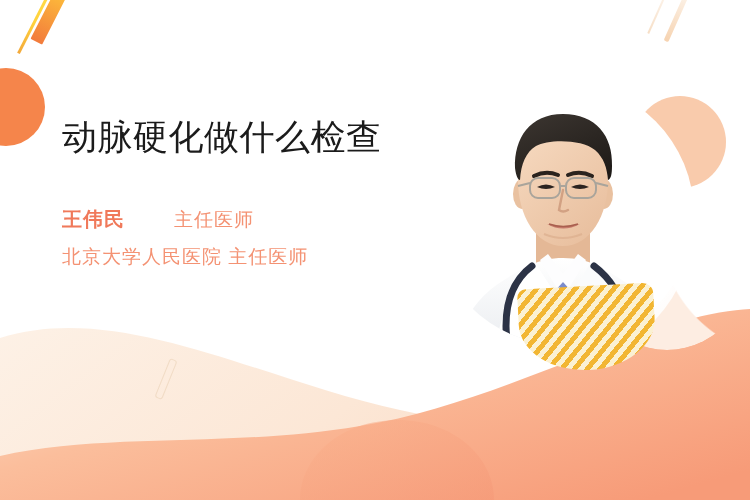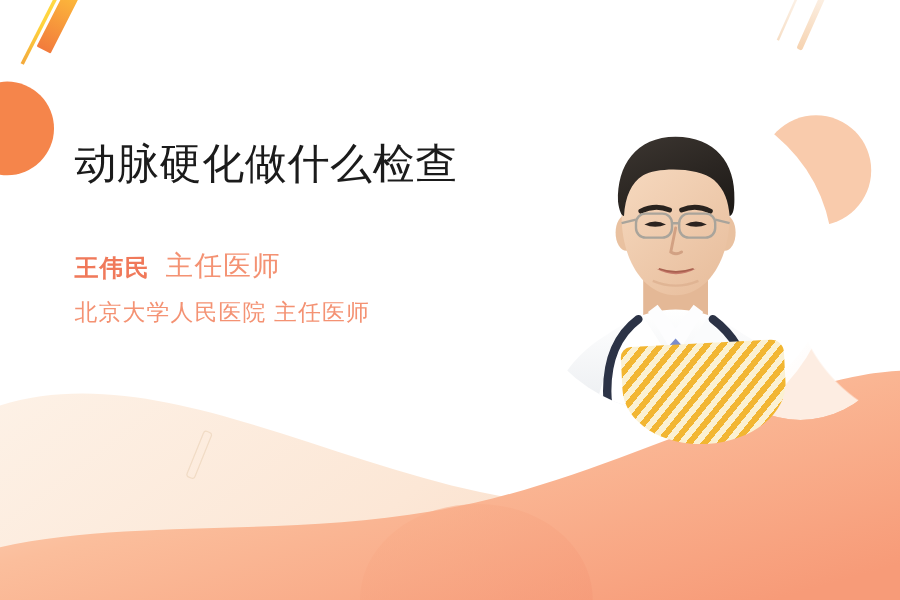--- a/index.html
+++ b/index.html
@@ -146,24 +146,25 @@
     align-items:flex-end;
     gap:13px;
   }
   .doctor-name {
     font-size:20px;
     font-weight:700;
     color:#F0795A;
     letter-spacing:1px;
   }
   .doctor-title {
-    font-size:23px;
+    font-size:19px;
     font-weight:400;
     color:#F49273;
     letter-spacing:1px;
+    margin-left:36px;
   }
   .affiliation {
     margin-top:11px;
     font-size:19px;
     color:#F49273;
     letter-spacing:1px;
   }
 </style>
 </head>
 <body>

